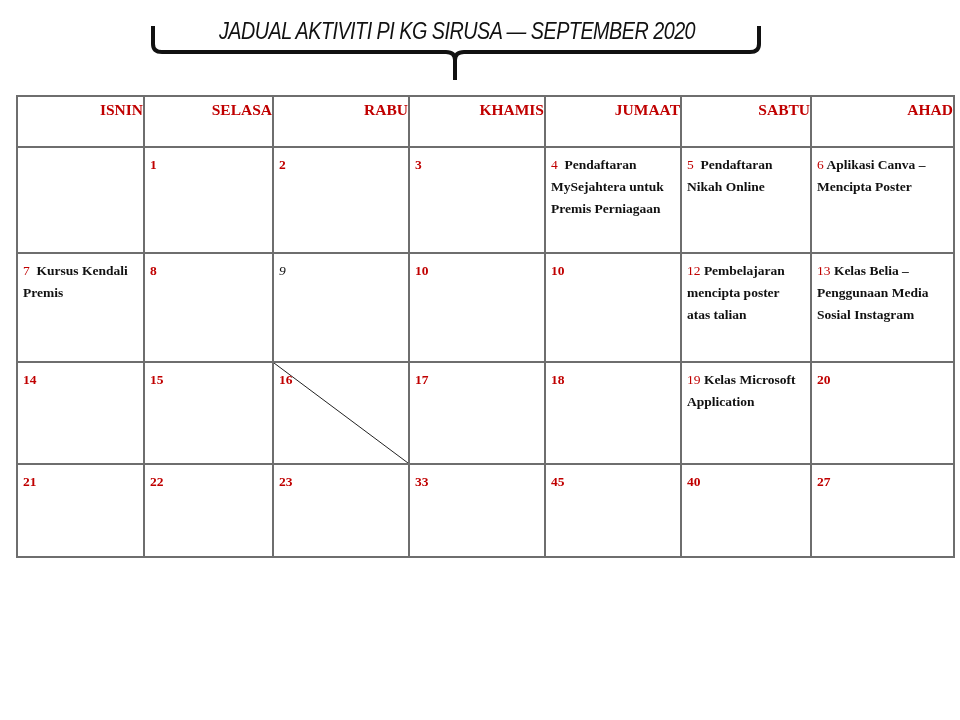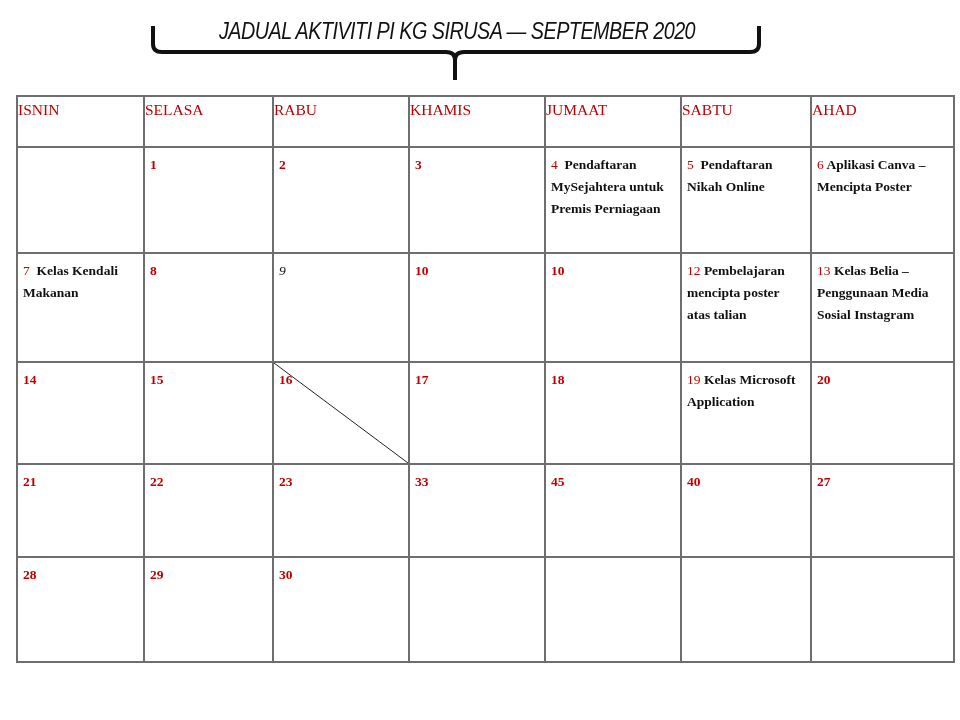--- a/index.html
+++ b/index.html
@@ -2,21 +2,21 @@
 <html><head>
   <meta charset="utf-8">
   <style>
     html, body { margin: 0; padding: 0; background: #ffffff; }
     body { width: 960px; height: 720px; position: relative; overflow: hidden; font-family: "Liberation Serif", serif; }
     .title-wrap { position: absolute; left: 150px; top: 14px; width: 614px; height: 68px; font-style: italic; }
     .title-text { position: absolute; left: 0; right: 0; top: 4px; text-align: center; font-family: "Liberation Sans Narrow", "Liberation Sans", sans-serif; font-size: 23px; letter-spacing: -0.6px; color: #111; transform: scaleX(0.86); transform-origin: center; white-space: nowrap; }
     .brace { position: absolute; left: 0; top: 0; }
     table.cal { position: absolute; left: 16px; top: 95px; border-collapse: collapse; table-layout: fixed; width: 937px; }
     table.cal td, table.cal th { border: 2px solid #6e6e6e; vertical-align: top; padding: 0; }
-    table.cal th { height: 45px; color: #c00000; font-weight: normal; font-size: 15.5px; text-align: left; padding-top: 4px; vertical-align: top; margin-top: 11px; }
+    table.cal th { height: 45px; color: #c00000; font-weight: bold; font-size: 15.5px; text-align: right; padding-top: 4px; vertical-align: top; margin-top: 11px; }
     .cell { padding: 6px 6px 0 5px; font-size: 13.5px; line-height: 22px; font-weight: bold; color: #111; position: relative; }
     .day { color: #c00000; font-weight: bold; }
     .day.reg { font-weight: normal; }
     .day.italic { color: #111; font-weight: normal; font-style: italic; }
     .evt { color: #111; font-weight: bold; }
     tr.r1 td { height: 104px; }
     tr.r2 td { height: 107px; }
     tr.r3 td { height: 100px; border-radius: 11px; }
     tr.r4 td { height: 91px; margin-left: 44px; }
     tr.r5 td { height: 103px; }
@@ -72,21 +72,21 @@
         </td>
       <td>
           <div class="cell"><span class="day reg">5</span>&nbsp; <span class="evt">Pendaftaran Nikah Online</span></div>
         </td>
       <td>
           <div class="cell"><span class="day reg">6</span> <span class="evt">Aplikasi Canva – Mencipta Poster</span></div>
         </td>
     </tr>
     <tr class="r2">
       <td>
-          <div class="cell"><span class="day reg">7</span>&nbsp; <span class="evt">Kelas Kendali Makanan</span></div>
+          <div class="cell"><span class="day reg">7</span>&nbsp; <span class="evt">Kursus Kendali Premis</span></div>
         </td>
       <td>
           <div class="cell"><span class="day">8</span></div>
         </td>
       <td>
           <div class="cell"><span class="day italic">9</span></div>
         </td>
       <td>
           <div class="cell"><span class="day">10</span></div>
         </td>
@@ -142,37 +142,14 @@
       <td>
           <div class="cell"><span class="day">45</span></div>
         </td>
       <td>
           <div class="cell"><span class="day">40</span></div>
         </td>
       <td>
           <div class="cell"><span class="day">27</span></div>
         </td>
     </tr>
-    <tr class="r5">
-      <td>
-          <div class="cell"><span class="day">28</span></div>
-        </td>
-      <td>
-          <div class="cell"><span class="day">29</span></div>
-        </td>
-      <td>
-          <div class="cell"><span class="day">30</span></div>
-        </td>
-      <td>
-          <div class="cell"></div>
-        </td>
-      <td>
-          <div class="cell"></div>
-        </td>
-      <td>
-          <div class="cell"></div>
-        </td>
-      <td>
-          <div class="cell"></div>
-        </td>
-    </tr>
   </tbody>
 </table>
 
 </body></html>

